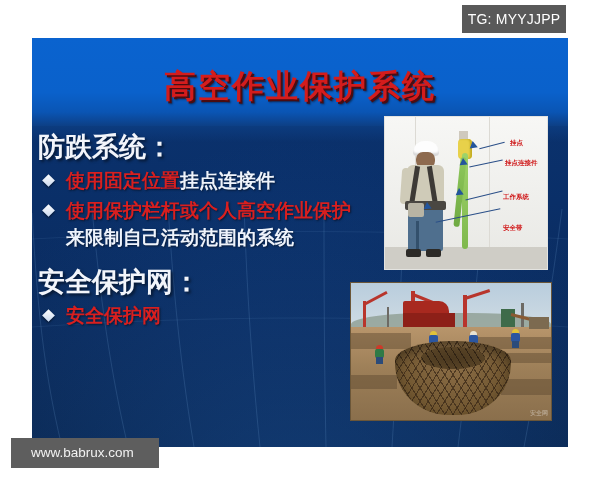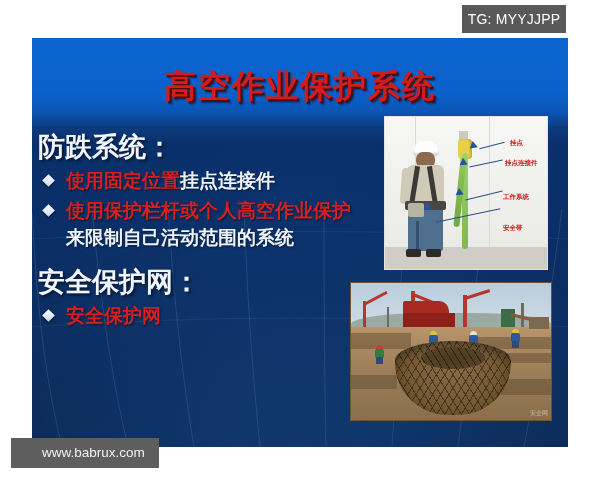--- a/index.html
+++ b/index.html
@@ -135,21 +135,21 @@
 
   
   .tg-badge{
     position:absolute;left:462px;top:5px;width:104px;height:28px;
     background:#595959;color:#ffffff;font-size:14px;line-height:28px;
     text-align:center;letter-spacing:.2px;
   }
   .wm-bar{
     position:absolute;left:11px;top:438px;width:148px;height:30px;
     background:#5e5e5e;color:#f2f2f2;font-size:13.5px;line-height:30px;
-    padding-left:31px;box-sizing:border-box;
+    padding-left:20px;box-sizing:border-box;
   }
 </style>
 </head>
 <body>
 
 <div id="stage">
 
   <div class="slide">
 
     <div class="rays">

